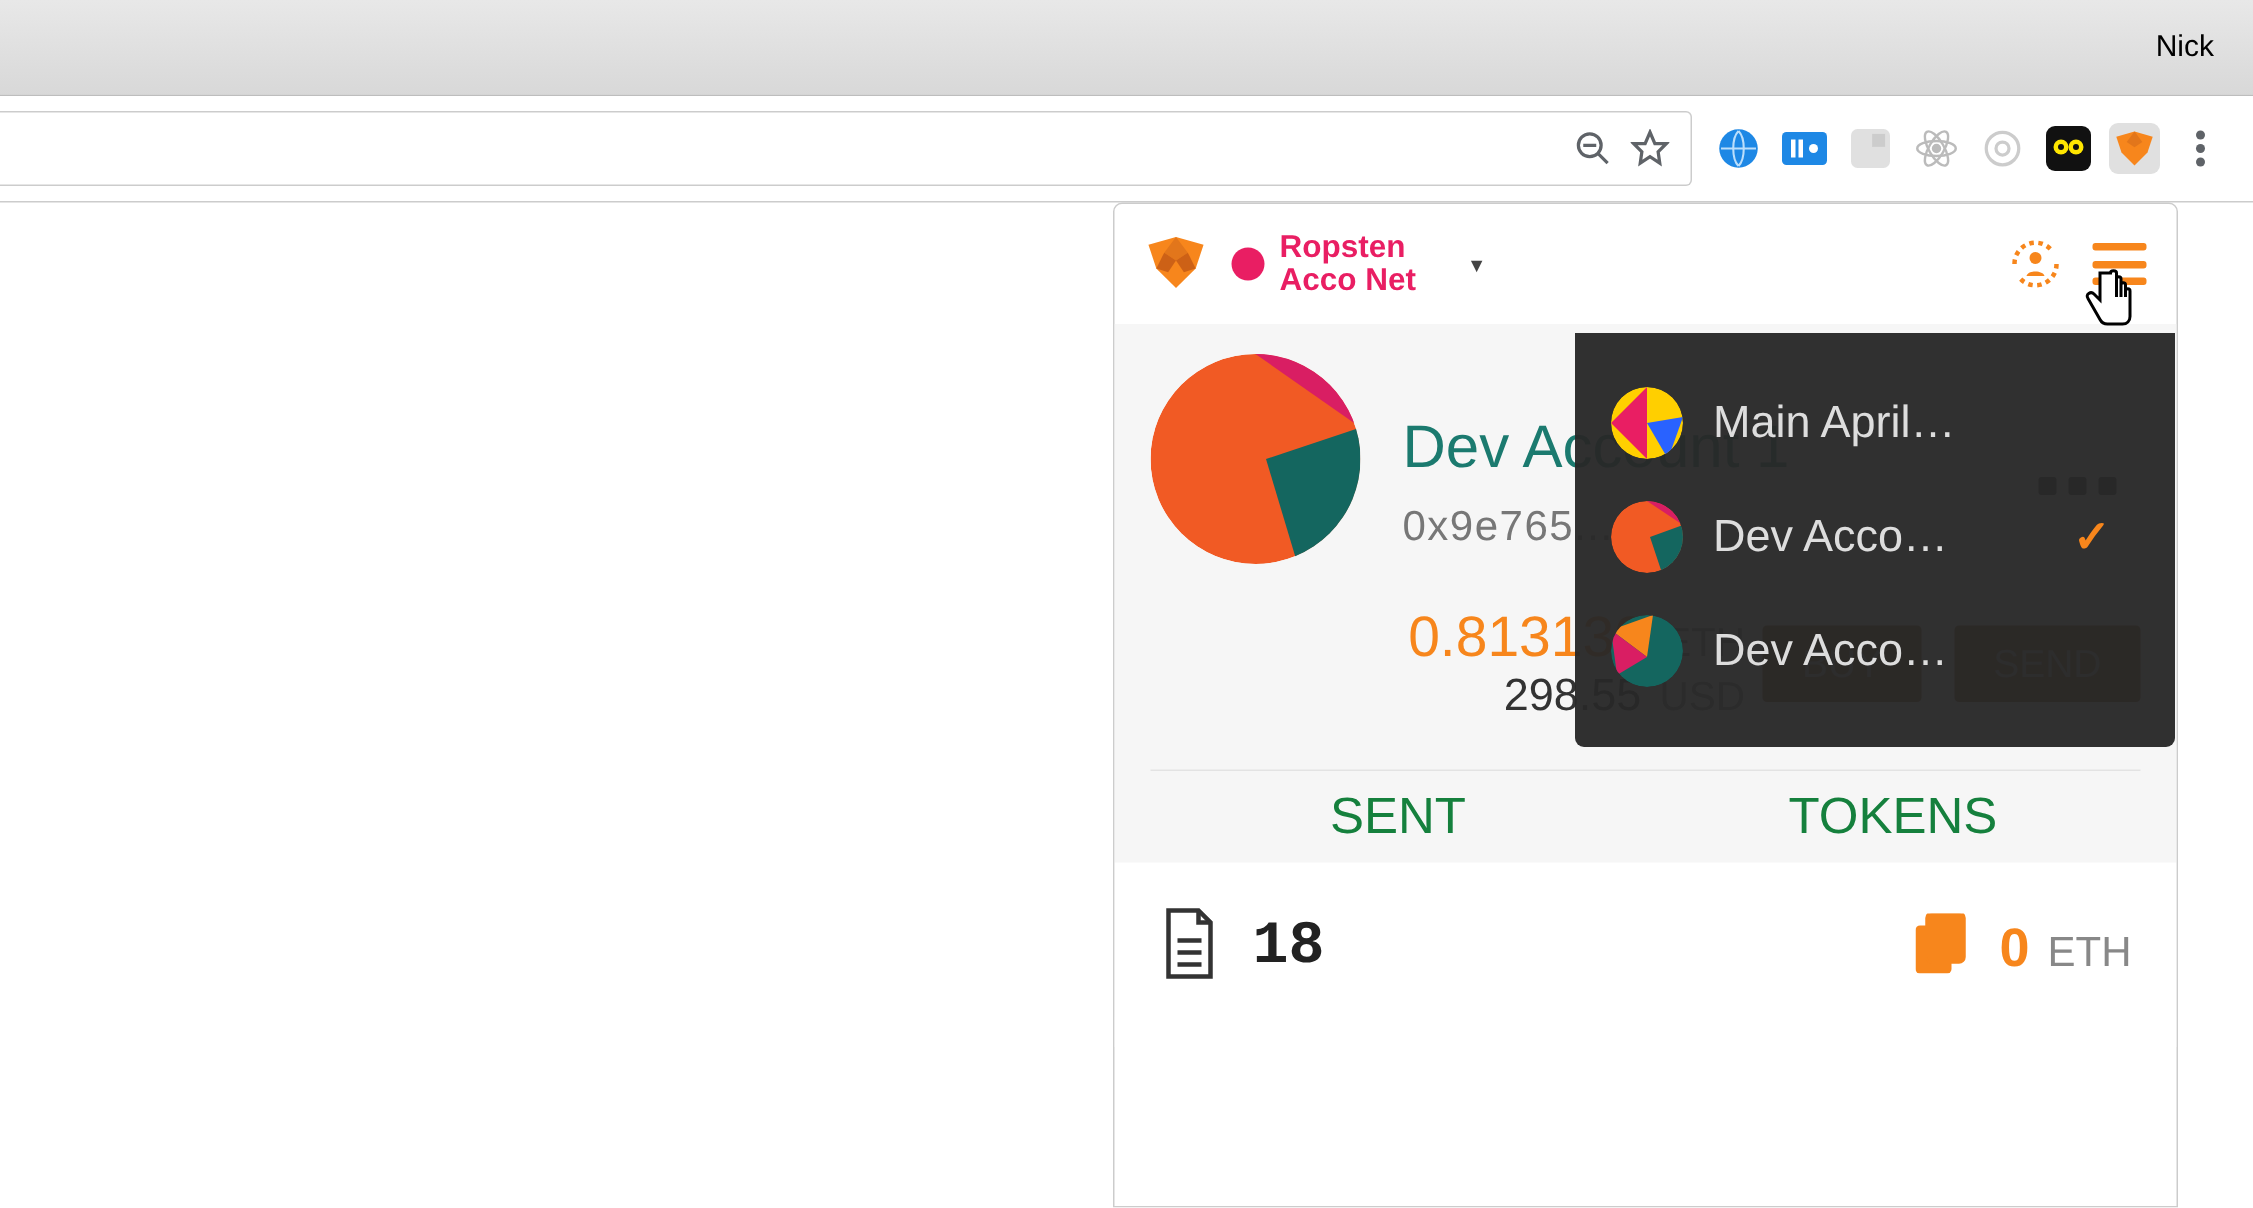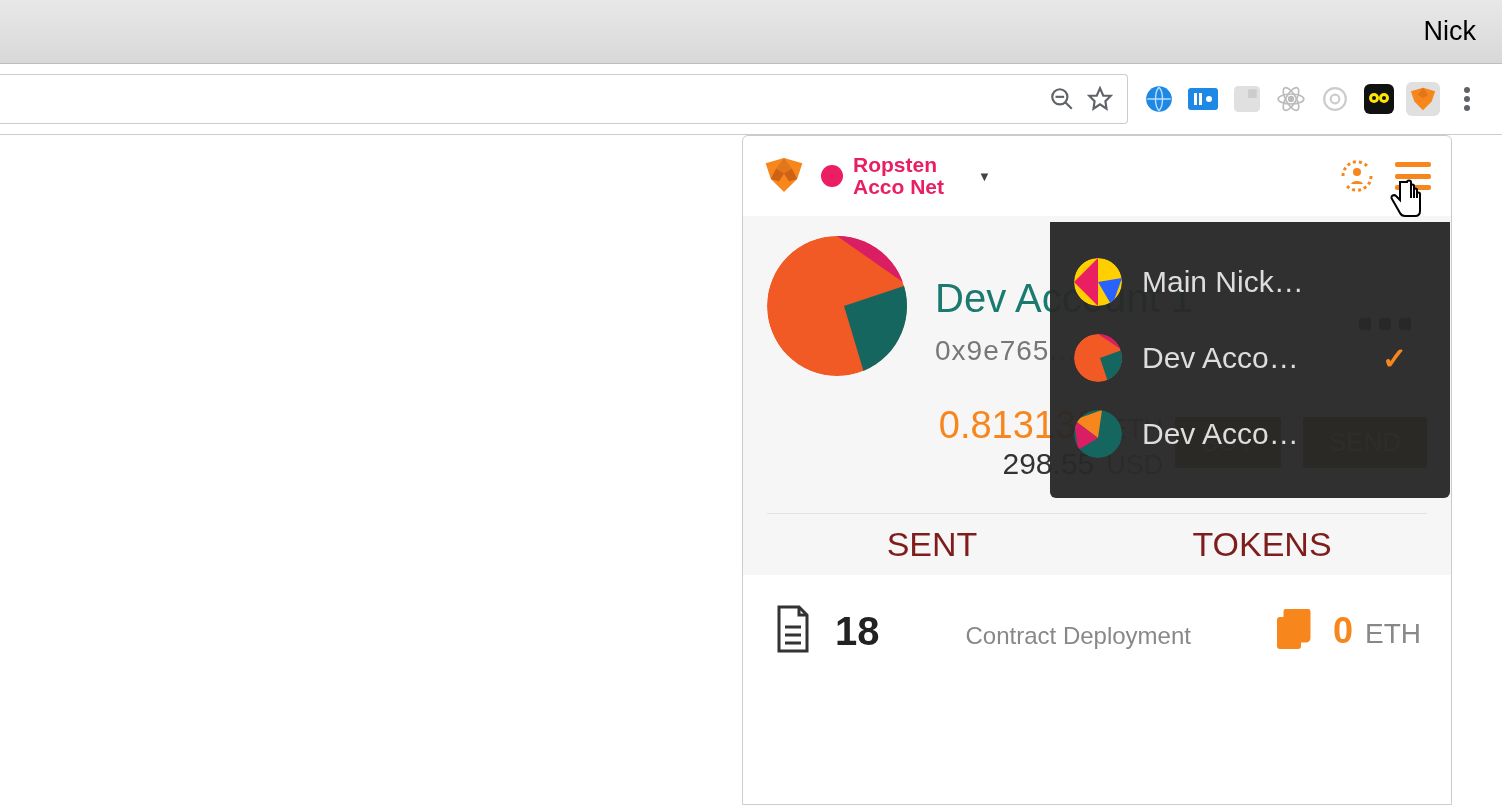--- a/index.html
+++ b/index.html
@@ -1,20 +1,20 @@
 <!DOCTYPE html>
 <html><head>
 <meta charset="utf-8">
 <style>
   * { box-sizing: border-box; margin: 0; padding: 0; font-family: -apple-system, BlinkMacSystemFont, "Segoe UI", Helvetica, Arial, sans-serif; }
   body { width: 1502px; height: 805px; background: #fff; overflow: hidden; position: relative; }
 
   
   .mac-titlebar { height: 64px; background: linear-gradient(#e8e8e8,#d8d8d8); border-bottom: 1px solid #bdbdbd; display:flex; align-items:center; justify-content:flex-end; padding-right: 26px; }
-  .mac-user { font-size: 27px; font-weight: 500; color:#000;text-align:center; }
+  .mac-user { font-size: 20px; font-weight: 500; color:#000;text-align:center; }
 
   
   .browser-toolbar { height: 71px; border-bottom: 1px solid #ccc; display:flex; align-items:center; }
   .addr-bar { flex: 1 1 auto; height: 50px; border: 1px solid #ccc; border-left: none; border-radius: 0 4px 4px 0; margin-right: 14px; display:flex; align-items:center; justify-content:flex-end; padding-right: 8px; background:#fff;}
   .addr-icon { width: 38px; height: 38px; display:flex; align-items:center; justify-content:center; color:#5f6368; }
   .ext-strip { display:flex; align-items:center; gap: 10px; padding-right: 18px; }
   .ext { width: 34px; height: 34px; border-radius: 6px; display:flex; align-items:center; justify-content:center; }
   .ext.active { background:#e0e0e0; }
 
   
@@ -44,24 +44,24 @@
   .bal-row-line { display:flex; align-items:baseline; gap:12px;}
   .bal-eth { color:#f7861c; font-size:38px; font-weight:500;}
   .bal-unit { color:#777; font-size:27px; font-weight:500; }
   .bal-usd { color:#333; font-size:30px; font-weight:500; }
   .balance-left { flex:1; display:flex; flex-direction:column; align-items:flex-end; padding-right:12px;}
   .btn-pair { display:flex; gap:22px; }
   .btn { background:#f7861c; color:#fff; font-size:26px; font-weight:500; padding:10px 26px; border-radius:3px; }
   .btn-dim { background:#8a4a14; color:#aaa; }
 
   .tabs { display:flex; margin-top:32px; height:62px; border-top:1px solid #e3e3e3;}
-  .tab { flex:1; display:flex; align-items:center; justify-content:center; font-size:34px; font-weight:500; color:#7f1d1d; }
+  .tab { flex:1; display:flex; align-items:center; justify-content:center; font-size:34px; font-weight:500; color:#15803d; }
 
   .tx-row { background:#fff; display:flex; align-items:center; padding: 30px 30px 40px 30px; gap:22px; }
-  .tx-badge { font-size:40px; font-weight:600; color:#222; }
+  .tx-badge { font-size:40px; font-weight:600; color:#222;font-family:Liberation Mono, monospace; }
   .tx-center { flex:1; text-align:center; }
   .tx-date { font-size:30px; font-weight:600; color:#333; }
   .tx-desc { font-size:24px; color:#888; margin-top:10px; }
   .tx-amt { display:flex; align-items:baseline; gap:12px; }
   .tx-amt .v { color:#f7861c; font-size:36px; font-weight:600; }
   .tx-amt .u { color:#888; font-size:28px; font-weight:500; }
 
   
   .switcher { position:absolute; top:222px; right:52px; width:400px; background:rgba(40,40,40,0.96); border-radius:0 0 6px 6px; padding:22px 18px 26px 18px; }
   .sw-row { display:flex; align-items:center; gap:20px; padding:14px 6px; cursor:pointer;}
@@ -234,21 +234,20 @@
       <svg width="40" height="48" viewBox="0 0 40 48" fill="none" stroke="#333" stroke-width="3">
           <path d="M6 2h20l8 8v36H6z"></path>
           <path d="M26 2v8h8"></path>
           <line x1="12" y1="22" x2="28" y2="22"></line>
           <line x1="12" y1="30" x2="28" y2="30"></line>
           <line x1="12" y1="38" x2="28" y2="38"></line>
         </svg>
     </div>
     <div class="tx-badge">18</div>
     <div class="tx-center">
-      <div class="tx-desc">Contract Deployment</div>
     </div>
     <div>
       <svg width="34" height="40" viewBox="0 0 34 40" fill="#f7861c">
           <rect x="0" y="8" width="24" height="32" rx="3"></rect>
           <rect x="8" y="0" width="24" height="32" rx="3" fill="#fff" stroke="#f7861c" stroke-width="3"></rect>
           <rect x="8" y="0" width="24" height="32" rx="3" fill="#f7861c"></rect>
         </svg>
     </div>
     <div class="tx-amt">
       <span class="v">0</span>
@@ -257,21 +256,21 @@
   </div>
 </div>
 
 <div class="switcher">
   <div class="sw-row">
     <div class="sw-avatar"><svg width="48" height="48" viewBox="0 0 48 48">
           <circle cx="24" cy="24" r="24" fill="#ffcf00"></circle>
           <polygon points="0,24 24,0 24,48" fill="#e91e63"></polygon>
           <polygon points="24,24 48,20 38,48" fill="#2962ff"></polygon>
         </svg></div>
-    <div class="sw-label">Main Nick…</div>
+    <div class="sw-label">Main April…</div>
   </div>
   <div class="sw-row">
     <div class="sw-avatar"><svg width="48" height="48" viewBox="0 0 48 48">
           <circle cx="24" cy="24" r="24" fill="#f15a24"></circle>
           <polygon points="24,0 48,16 48,0" fill="#d91e63"></polygon>
           <polygon points="26,24 48,16 48,38 34,48" fill="#14665f"></polygon>
         </svg></div>
     <div class="sw-label">Dev Acco…</div>
     <div class="sw-check">✓</div>
   </div>

